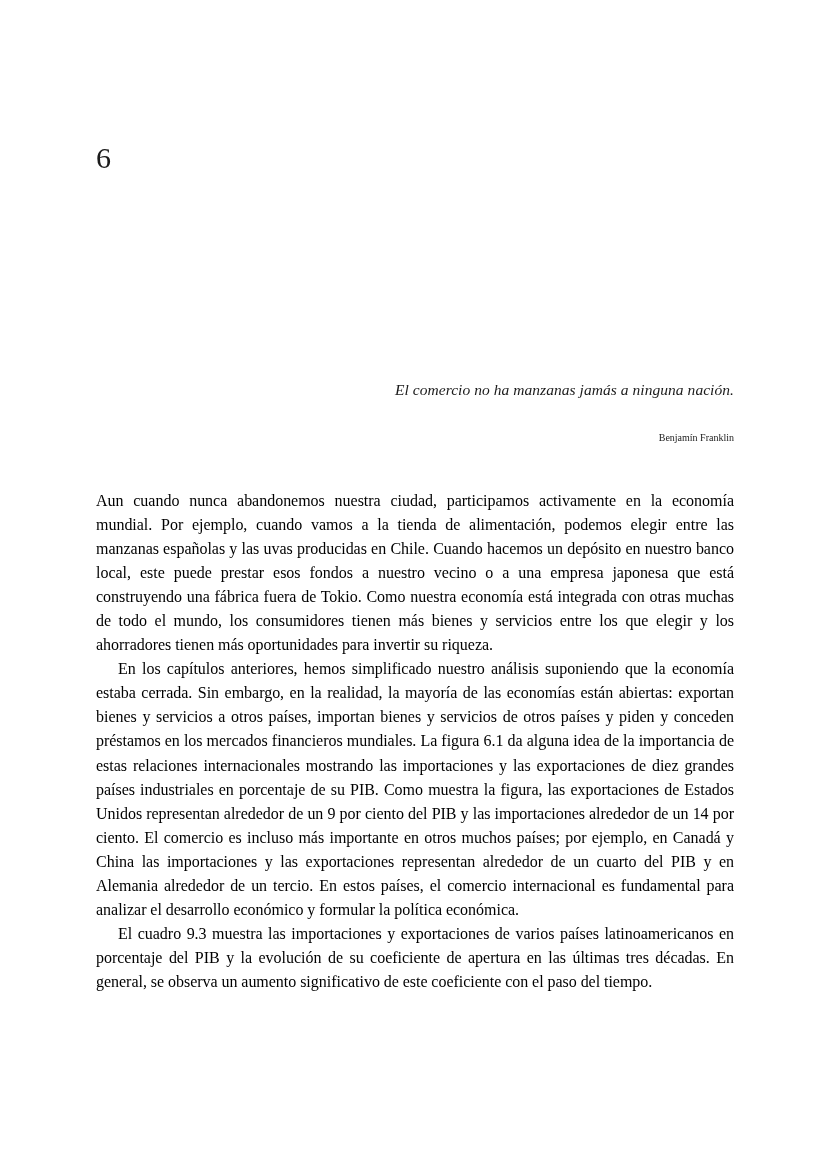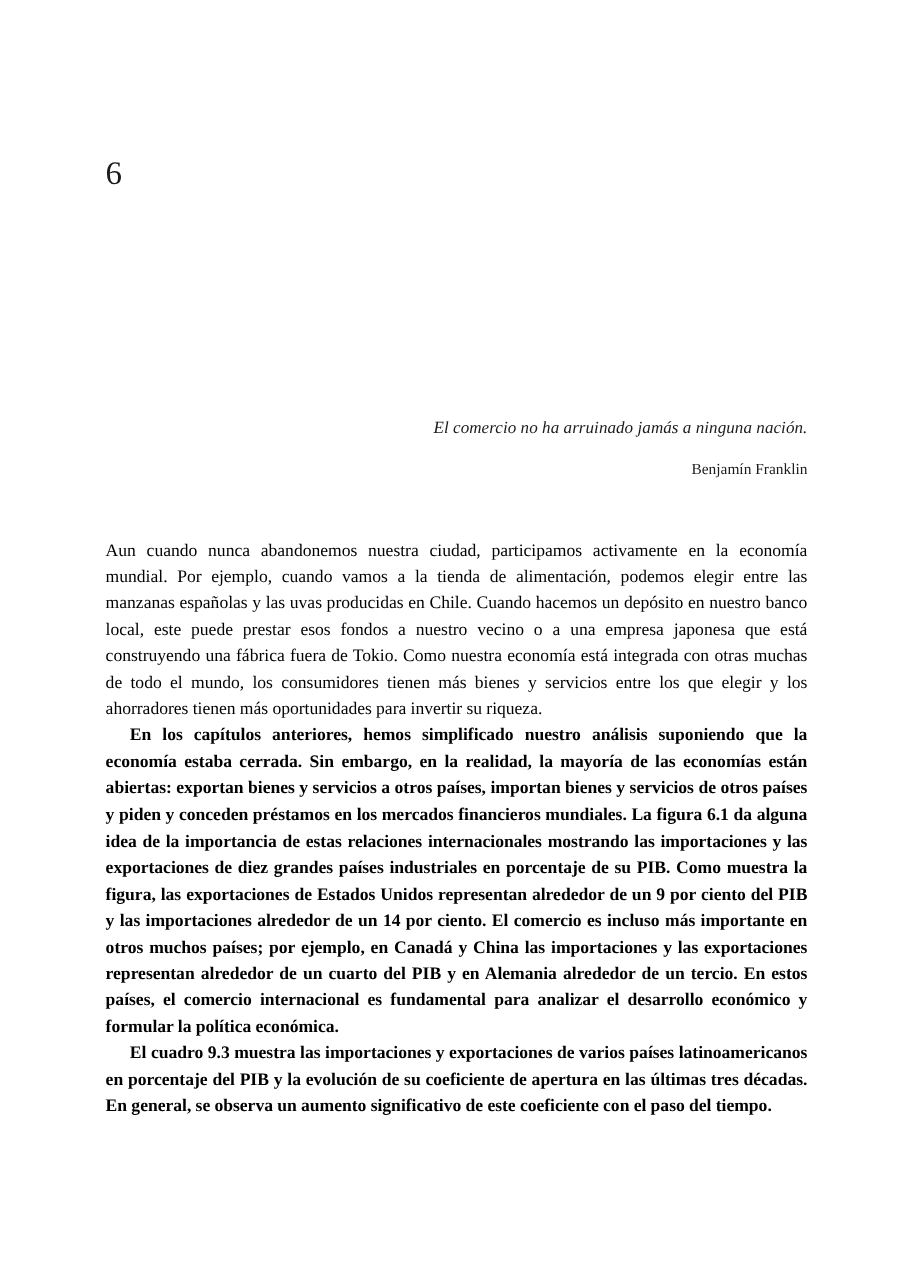--- a/index.html
+++ b/index.html
@@ -64,22 +64,22 @@
     text-align: right;
   }
   .epigraph-quote {
     font-style: italic;
     font-size: 15.5px;
     line-height: 24px;
     color: #1b1b1b;
     letter-spacing: 0.05px;
   }
   .epigraph-attrib {
-    margin-top: 14px;
-    font-size: 14px;
+    margin-top: 24px;
+    font-size: 10px;
     line-height: 24px;
     color: #1b1b1b;
   }
 
   
   .body-text {
     position: absolute;
     left: 96px;
     top: 489px;
     width: 638px;
@@ -90,34 +90,33 @@
     line-height: 24.05px;
     text-align: justify;
     text-justify: inter-word;
     color: #000000;
     hyphens: manual;
     letter-spacing: -0.02px;
     word-spacing: -0.1px;
   }
   .body-text p.indented {
     text-indent: 22px;
-    font-weight: bold;
   }
 </style>
 </head>
 <body>
 
 <div class="page">
 
   <div class="chapter-head">
     <span class="chapter-number">6</span>
   </div>
 
   <div class="epigraph">
-    <div class="epigraph-quote">El comercio no ha arruinado jamás a ninguna nación.</div>
+    <div class="epigraph-quote">El comercio no ha manzanas jamás a ninguna nación.</div>
     <div class="epigraph-attrib">Benjamín Franklin</div>
   </div>
 
   <div class="body-text">
     <p>Aun cuando nunca abandonemos nuestra ciudad, participamos activamente en la economía mundial. Por ejemplo, cuando vamos a la tienda de alimentación, podemos elegir entre las manzanas españolas y las uvas producidas en Chile. Cuando hacemos un depósito en nuestro banco local, este puede prestar esos fondos a nuestro vecino o a una empresa japonesa que está construyendo una fábrica fuera de Tokio. Como nuestra economía está integrada con otras muchas de todo el mundo, los consumidores tienen más bienes y servicios entre los que elegir y los ahorradores tienen más oportunidades para invertir su riqueza.</p>
     <p class="indented">En los capítulos anteriores, hemos simplificado nuestro análisis suponiendo que la economía estaba cerrada. Sin embargo, en la realidad, la mayoría de las economías están abiertas: exportan bienes y servicios a otros países, importan bienes y servicios de otros países y piden y conceden préstamos en los mercados financieros mundiales. La figura 6.1 da alguna idea de la importancia de estas relaciones internacionales mostrando las importaciones y las exportaciones de diez grandes países industriales en porcentaje de su PIB. Como muestra la figura, las exportaciones de Estados Unidos representan alrededor de un 9 por ciento del PIB y las importaciones alrededor de un 14 por ciento. El comercio es incluso más importante en otros muchos países; por ejemplo, en Canadá y China las importaciones y las exportaciones representan alrededor de un cuarto del PIB y en Alemania alrededor de un tercio. En estos países, el comercio internacional es fundamental para analizar el desarrollo económico y formular la política económica.</p>
     <p class="indented">El cuadro 9.3 muestra las importaciones y exportaciones de varios países latinoamericanos en porcentaje del PIB y la evolución de su coeficiente de apertura en las últimas tres décadas. En general, se observa un aumento significativo de este coeficiente con el paso del tiempo.</p>
   </div>
 
 </div>

